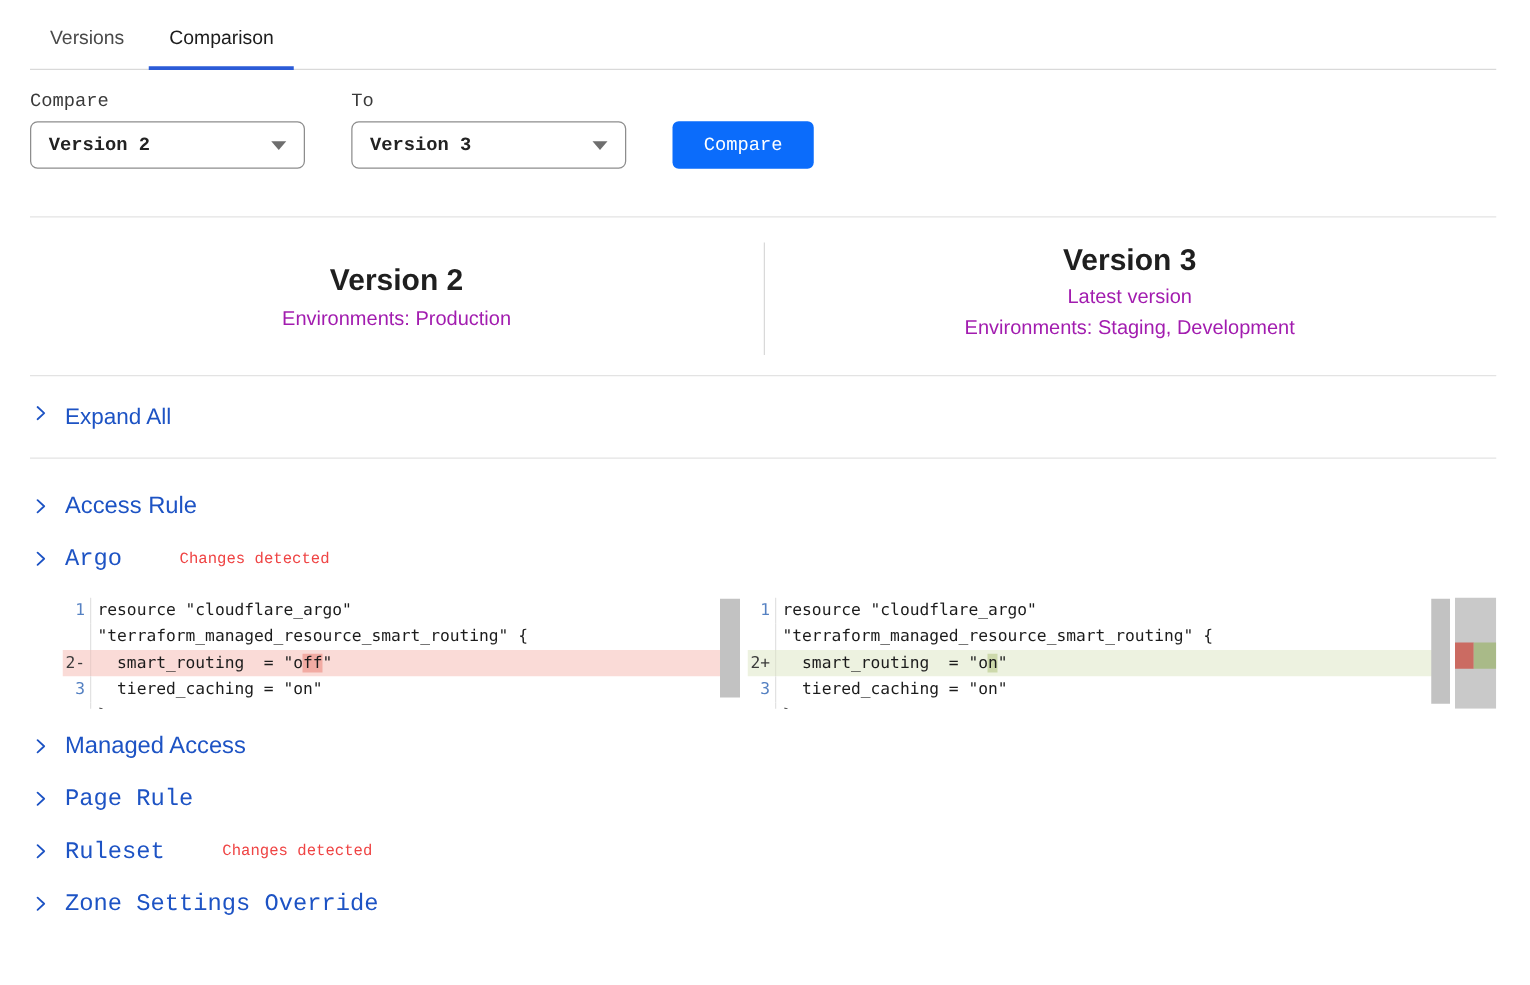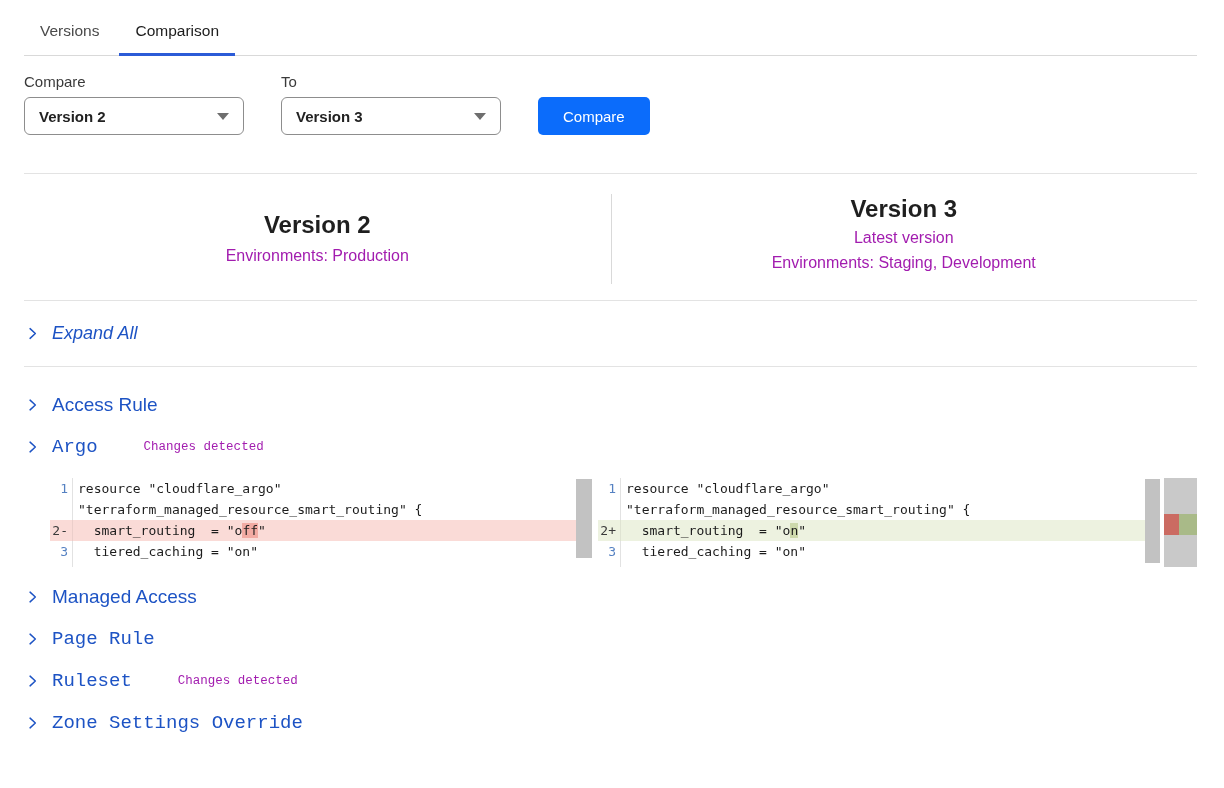--- a/index.html
+++ b/index.html
@@ -10,21 +10,21 @@
   }
   .container { margin:0 27px 0 24px; }
 
   
   .tabs { display:flex; gap:4px; padding-top:15px; border-bottom:1px solid #d9d9d9; }
   .tab { padding:7px 16px 13px 16px; font-size:15.5px; color:#4a4a4a; cursor:pointer;
          border-bottom:3px solid transparent; margin-bottom:-1px;text-align:right; }
   .tab.active { color:#1c1c1c; border-bottom-color:var(--accent); }
 
   
-  .form-row { display:flex; align-items:flex-end; gap:37px; margin-top:17px; }
+  .form-row { display:flex; align-items:flex-end; gap:37px; margin-top:17px;font-family:Liberation Mono, monospace; }
   .field label { display:block; font-size:15px; color:#3a3a3a; margin-bottom:7px; }
   .select { width:220px; height:38px; border:1px solid #8d8d8d; border-radius:6px;
             display:flex; align-items:center; justify-content:space-between;
             padding:0 14px; font-size:15px; font-weight:bold; color:#222; cursor:pointer; background:#fff; }
   .caret { width:0; height:0; border-left:6px solid transparent; border-right:6px solid transparent;
            border-top:7px solid #6e6e6e; }
   .btn { height:38px; padding:0 25px; background:var(--button); color:#fff; border:none;
          border-radius:5px; font-size:15px; font-family:inherit; cursor:pointer; }
 
   .divider { height:1px; background:#e3e3e3; }
@@ -33,27 +33,27 @@
   
   .vheader { position:relative; height:126px; display:flex; }
   .vcol { width:50%; text-align:center; }
   .vcol.left { padding-top:36px; }
   .vcol.right { padding-top:20px; }
   .vtitle { font-size:24px; font-weight:bold; color:#1f1f1f; line-height:30px; }
   .vsub { font-size:16px; color:#a21caf; line-height:27px; margin-top:2px; }
   .vdiv { position:absolute; left:50%; top:20px; width:1px; height:90px; background:#d9d9d9; }
 
   
-  .expand-row { display:flex; align-items:center; gap:13px; padding:22px 2px; color:var(--link);
-                font-size:18px; cursor:pointer; width:max-content;font-style:italic; }
+  .expand-row { display:flex; align-items:flex-start; gap:13px; padding:22px 2px; color:var(--link);
+                font-size:18px; cursor:pointer; width:max-content; }
   .section-row { display:flex; align-items:center; gap:13px; margin-left:2px; color:var(--link);
                  font-size:19px; cursor:pointer; width:max-content; line-height:22px;text-align:right; }
   .mt27 { margin-top:27px; } .mt20 { margin-top:20px;font-family:Liberation Mono, monospace; } .mt19 { margin-top:19px; }
   .chev { flex:0 0 auto; display:block; }
-  .badge { font-size:12.5px; color:#a21caf; margin-left:33px; font-weight:normal; }
+  .badge { font-size:12.5px; color:#ef4444; margin-left:33px; font-weight:normal; }
 
   
   .diff { display:flex; gap:6px; margin-left:26px; margin-top:20px; }
   .panel { position:relative; height:89px; overflow:hidden; background:#fff; }
   .panel.pleft { width:542px; }
   .panel.pright { width:599px; }
   .code-col { position:absolute; left:0; top:0; width:100%; }
   .panel.pright .code-col { width:551px; }
   .crow { display:flex; height:21px; line-height:21px;
           font-family:"DejaVu Sans Mono", monospace; font-size:13px; color:#1c1c1c; white-space:pre; }

